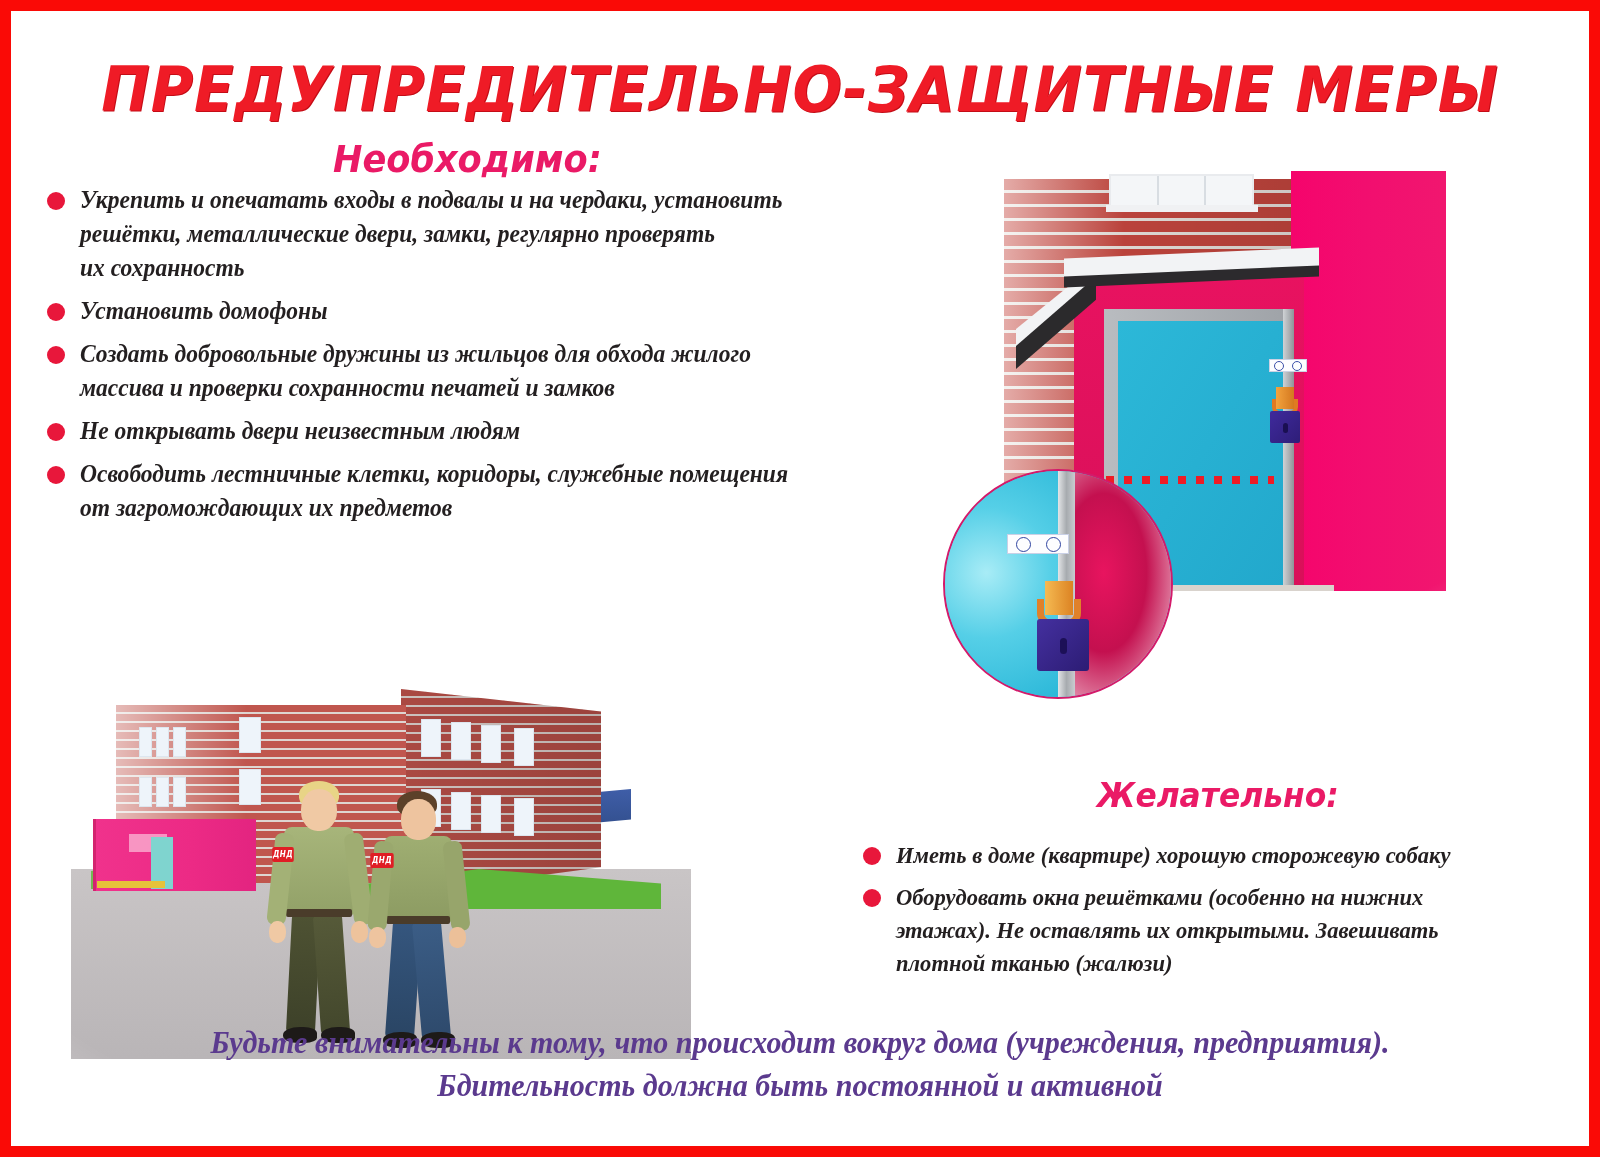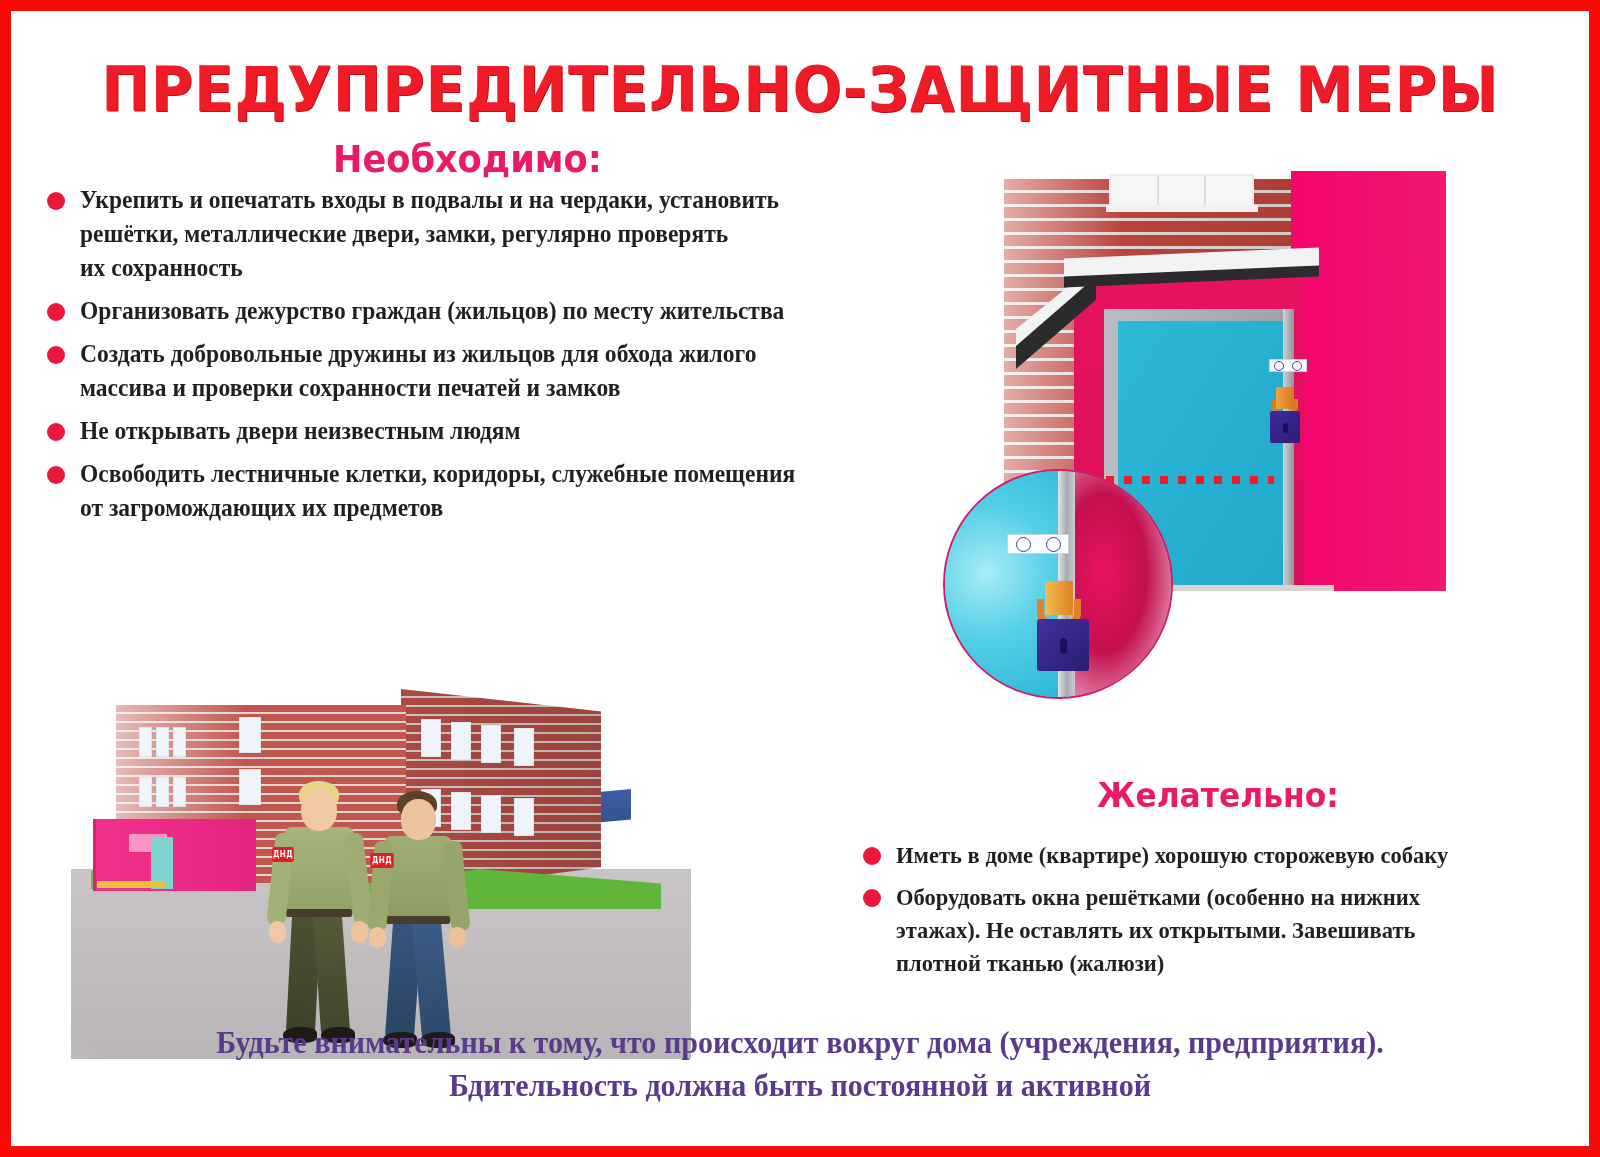--- a/index.html
+++ b/index.html
@@ -7,21 +7,21 @@
     width:1600px;height:1157px;
     font-family:"Liberation Serif", serif;
     overflow:hidden;position:relative;
   }
   .poster{
     position:absolute;inset:0;
     background:#ffffff;
     border:11px solid #fa0a06;
     box-sizing:border-box;
   }
-  .sheet{position:absolute;inset:0;overflow:hidden;}
+  .sheet{position:absolute;inset:0;overflow:hidden;font-style:italic;}
 
   
   .title{
     position:absolute;left:0;right:0;top:42px;
     text-align:center;
     font-family:"DejaVu Sans", sans-serif;
     font-weight:bold;
     font-size:63px;
     letter-spacing:1px;
     color:#ef1b26;
@@ -409,21 +409,21 @@
 
   <div class="list list-main">
     <div class="li">
       <span class="dot"></span>
       <span class="txt">Укрепить и опечатать входы в подвалы и на чердаки, установить
 решётки, металлические двери, замки, регулярно проверять
 их сохранность</span>
     </div>
     <div class="li">
       <span class="dot"></span>
-      <span class="txt">Организовать дежурство граждан (жильцов) по месту жительства</span>
+      <span class="txt">Установить домофоны</span>
     </div>
     <div class="li">
       <span class="dot"></span>
       <span class="txt">Создать добровольные дружины из жильцов для обхода жилого
 массива и проверки сохранности печатей и замков</span>
     </div>
     <div class="li">
       <span class="dot"></span>
       <span class="txt">Не открывать двери неизвестным людям</span>
     </div>

